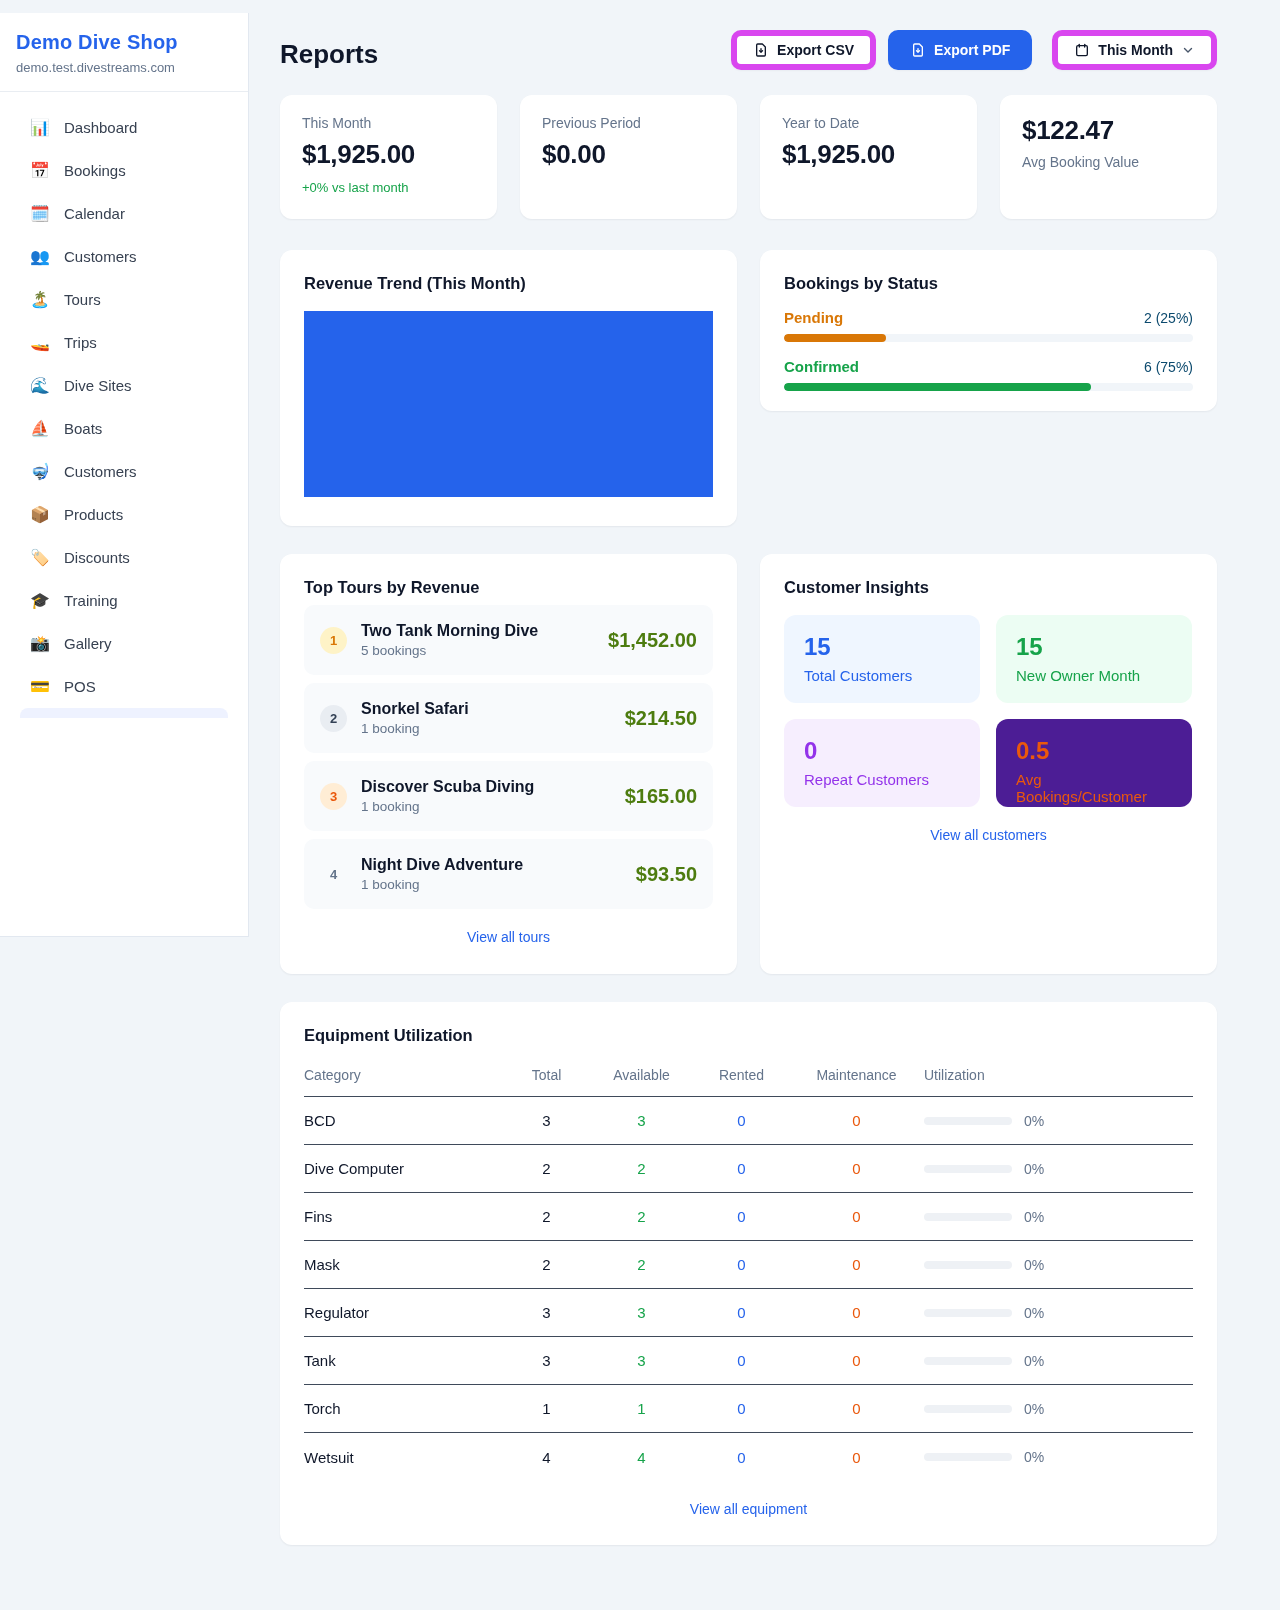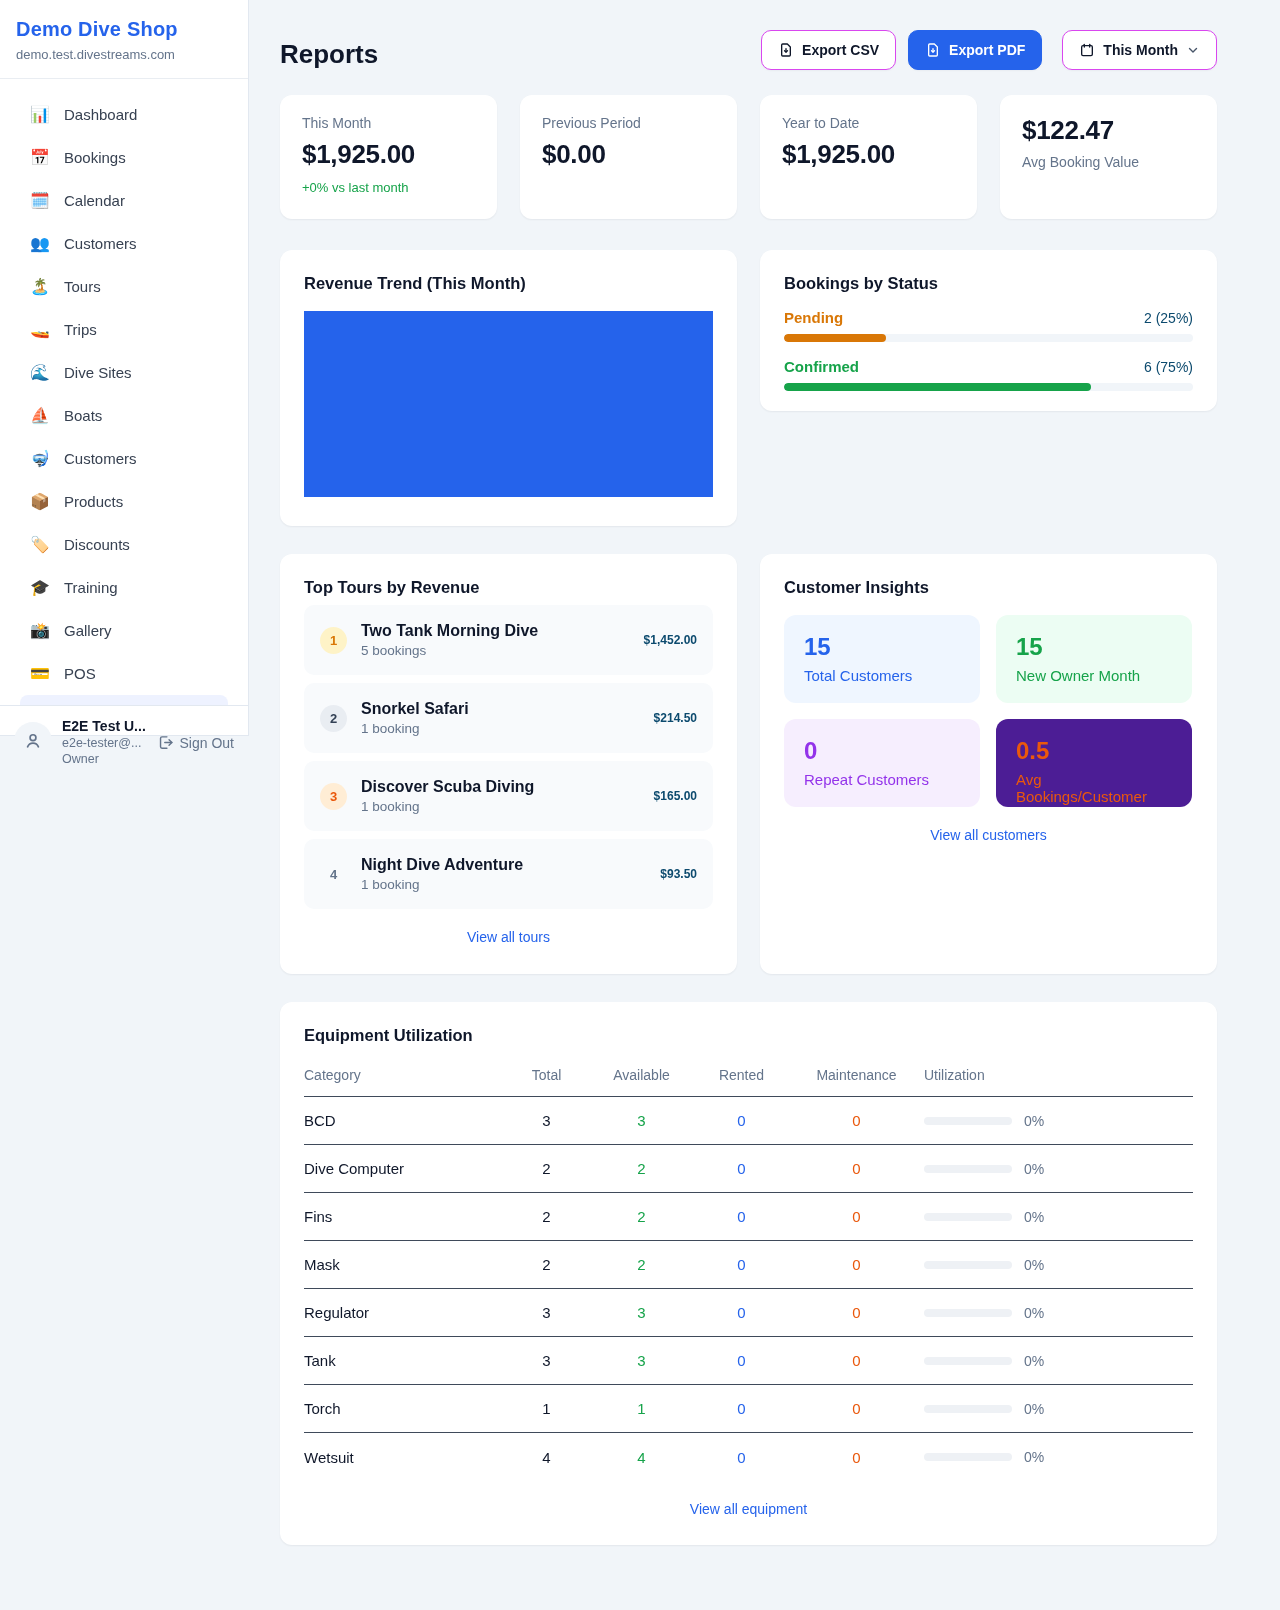--- a/index.html
+++ b/index.html
@@ -6,21 +6,21 @@
   html,body { width:1280px; }
   body {
     font-family:"Liberation Sans", sans-serif;
     background:#f1f5f9;
     color:#0f172a;
     height:1610px;
     position:relative;
   }
   
   .sidebar {
-    position:absolute; left:0; top:0; width:249px; height:736px;
+    position:absolute; left:0; top:13px; width:249px; height:924px;
     background:#ffffff; border-right:1px solid #e2e8f0; border-bottom:1px solid #e2e8f0;
   }
   .brand { padding:18px 16px 16px 16px; border-bottom:1px solid #e9edf2; }
   .brand-name { color:#2563eb; font-size:20px; font-weight:800; letter-spacing:.2px; }
   .brand-domain { color:#64748b; font-size:13px; margin-top:6px; }
   .nav { padding:14px 10px 0 10px; }
   .nav-item { display:flex; align-items:center; gap:14px; padding:0 10px 0 20px; height:43px; border-radius:8px; cursor:pointer; }
   .nav-ico { width:20px; font-size:16px; text-align:center; }
   .nav-label { font-size:15px; color:#374151; }
   .nav-active-partial { margin:0 10px; height:10px; border-radius:8px 8px 0 0; background:#eef2ff; }
@@ -30,21 +30,21 @@
   .user-name { font-size:14px; font-weight:700; color:#0f172a; white-space:nowrap; }
   .user-email, .user-role { font-size:12.5px; color:#64748b; margin-top:2px; white-space:nowrap; }
   .signout { margin-left:auto; display:flex; align-items:center; gap:6px; color:#64748b; font-size:14px; margin-top:16px; cursor:pointer; white-space:nowrap; }
   
   .main { margin-left:249px; padding:30px 0 0 31px; width:1031px; }
   .content { width:937px; }
   .page-head { display:flex; align-items:flex-end; margin-bottom:25px; }
   .page-title { font-size:26px; font-weight:800; color:#0f172a; }
   .head-actions { margin-left:auto; display:flex; gap:12px; align-items:center; }
   .btn { display:flex; align-items:center; gap:8px; height:40px; padding:0 16px; border-radius:10px;
-         border:1px solid #d946ef; background:#fff; font-size:14px; font-weight:700; color:#0f172a; cursor:pointer;
+         border:6px solid #d946ef; background:#fff; font-size:14px; font-weight:700; color:#0f172a; cursor:pointer;
          box-shadow:0 1px 2px rgba(15,23,42,.04); }
   .btn-primary { background:#2563eb; border-color:#2563eb; color:#fff; }
   .btn svg { display:block; }
   
   .card { background:#fff; border-radius:12px; box-shadow:0 1px 2px rgba(15,23,42,.06); }
   .stats-grid { display:grid; grid-template-columns:repeat(4,217px); gap:23px; margin-bottom:31px; }
   .stat-card { height:124px; padding:20px 22px; }
   .stat-label { font-size:14px; color:#64748b; }
   .stat-value { font-size:26px; font-weight:800; color:#0f172a; margin-top:8px; letter-spacing:-.3px; }
   .stat-delta { font-size:13px; color:#16a34a; margin-top:10px; }
@@ -72,21 +72,21 @@
   .tall-card { height:420px; }
   .tour-row { display:flex; align-items:center; gap:14px; background:#f8fafc; border-radius:10px; padding:12px 16px; height:70px; margin-top:8px; }
   .tour-row:first-of-type { margin-top:18px; }
   .rank { width:27px; height:27px; border-radius:50%; display:flex; align-items:center; justify-content:center; font-size:13px; font-weight:700; flex:0 0 auto; }
   .rank.r1 { background:#fef3c7; color:#d97706; }
   .rank.r2 { background:#e9edf2; color:#334155; }
   .rank.r3 { background:#ffedd5; color:#ea580c; }
   .rank.r4 { background:transparent; color:#64748b; }
   .tour-name { font-size:16px; font-weight:600; color:#0f172a; }
   .tour-sub { font-size:13.5px; color:#64748b; margin-top:3px; }
-  .tour-amt { margin-left:auto; font-size:12px; font-weight:700; color:#0c4a6e; }
+  .tour-amt { margin-left:auto; font-size:20px; font-weight:700; color:#4d7c0f; }
   .view-link { display:block; text-align:center; color:#2563eb; font-size:14px; margin-top:20px; text-decoration:none; cursor:pointer; }
   
   .tiles { display:grid; grid-template-columns:196px 196px; gap:16px; margin-top:18px; }
   .tile { border-radius:12px; padding:18px 20px; height:88px; }
   .tile-value { font-size:24px; font-weight:800; }
   .tile-label { font-size:15px; margin-top:6px; }
   .tile.blue { background:#eff6ff; } .tile.blue .tile-value,.tile.blue .tile-label { color:#2563eb; }
   .tile.green { background:#ecfdf3; } .tile.green .tile-value,.tile.green .tile-label { color:#16a34a; }
   .tile.purple { background:#f6eefe; } .tile.purple .tile-value,.tile.purple .tile-label { color:#9333ea; }
   .tile.orange { background:#4c1d95; } .tile.orange .tile-value,.tile.orange .tile-label { color:#ea580c; }
@@ -164,41 +164,20 @@
     <div class="nav-item">
         <span class="nav-ico">📸</span>
         <span class="nav-label">Gallery</span>
       </div>
     <div class="nav-item">
         <span class="nav-ico">💳</span>
         <span class="nav-label">POS</span>
       </div>
     <div class="nav-active-partial"></div>
   </nav>
-  <div class="user-box">
-    <div class="avatar">
-      <svg width="20" height="20" viewBox="0 0 24 24" fill="none" stroke="#64748b" stroke-width="2" stroke-linecap="round" stroke-linejoin="round">
-          <circle cx="12" cy="8" r="3.5"></circle>
-          <path d="M5.5 19c1.2-3 3.6-4.5 6.5-4.5s5.3 1.5 6.5 4.5"></path>
-        </svg>
-    </div>
-    <div class="user-meta">
-      <div class="user-name">E2E Test U...</div>
-      <div class="user-email">e2e-tester@...</div>
-      <div class="user-role">Owner</div>
-    </div>
-    <div class="signout">
-      <svg width="17" height="17" viewBox="0 0 24 24" fill="none" stroke="#64748b" stroke-width="2" stroke-linecap="round" stroke-linejoin="round">
-          <path d="M14 4H7a2 2 0 0 0-2 2v12a2 2 0 0 0 2 2h7"></path>
-          <path d="M11 12h10"></path>
-          <path d="M17 8l4 4-4 4"></path>
-        </svg>
-      <span>Sign Out</span>
-    </div>
-  </div>
 </aside>
 
 <div class="main">
 <div class="content">
 
   <div class="page-head">
     <div class="page-title">Reports</div>
     <div class="head-actions">
       <button class="btn">
         <svg width="16" height="16" viewBox="0 0 24 24" fill="none" stroke="#0f172a" stroke-width="2" stroke-linecap="round" stroke-linejoin="round">

